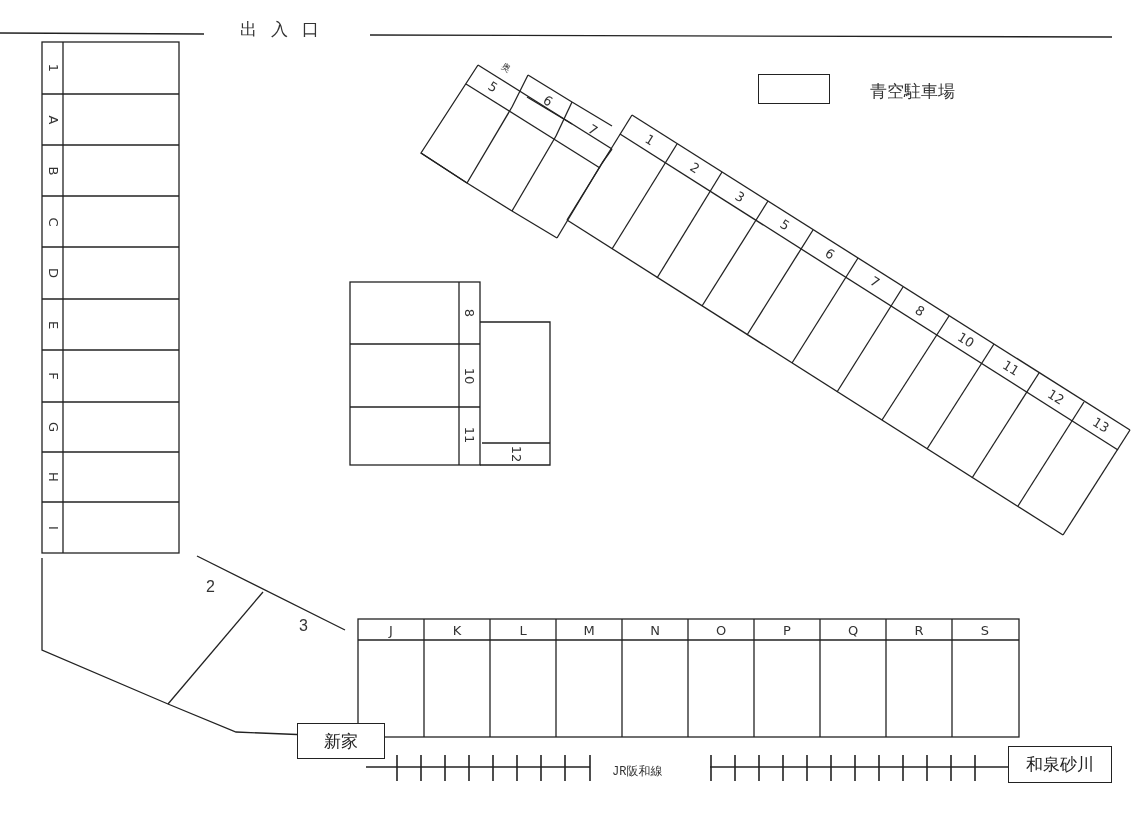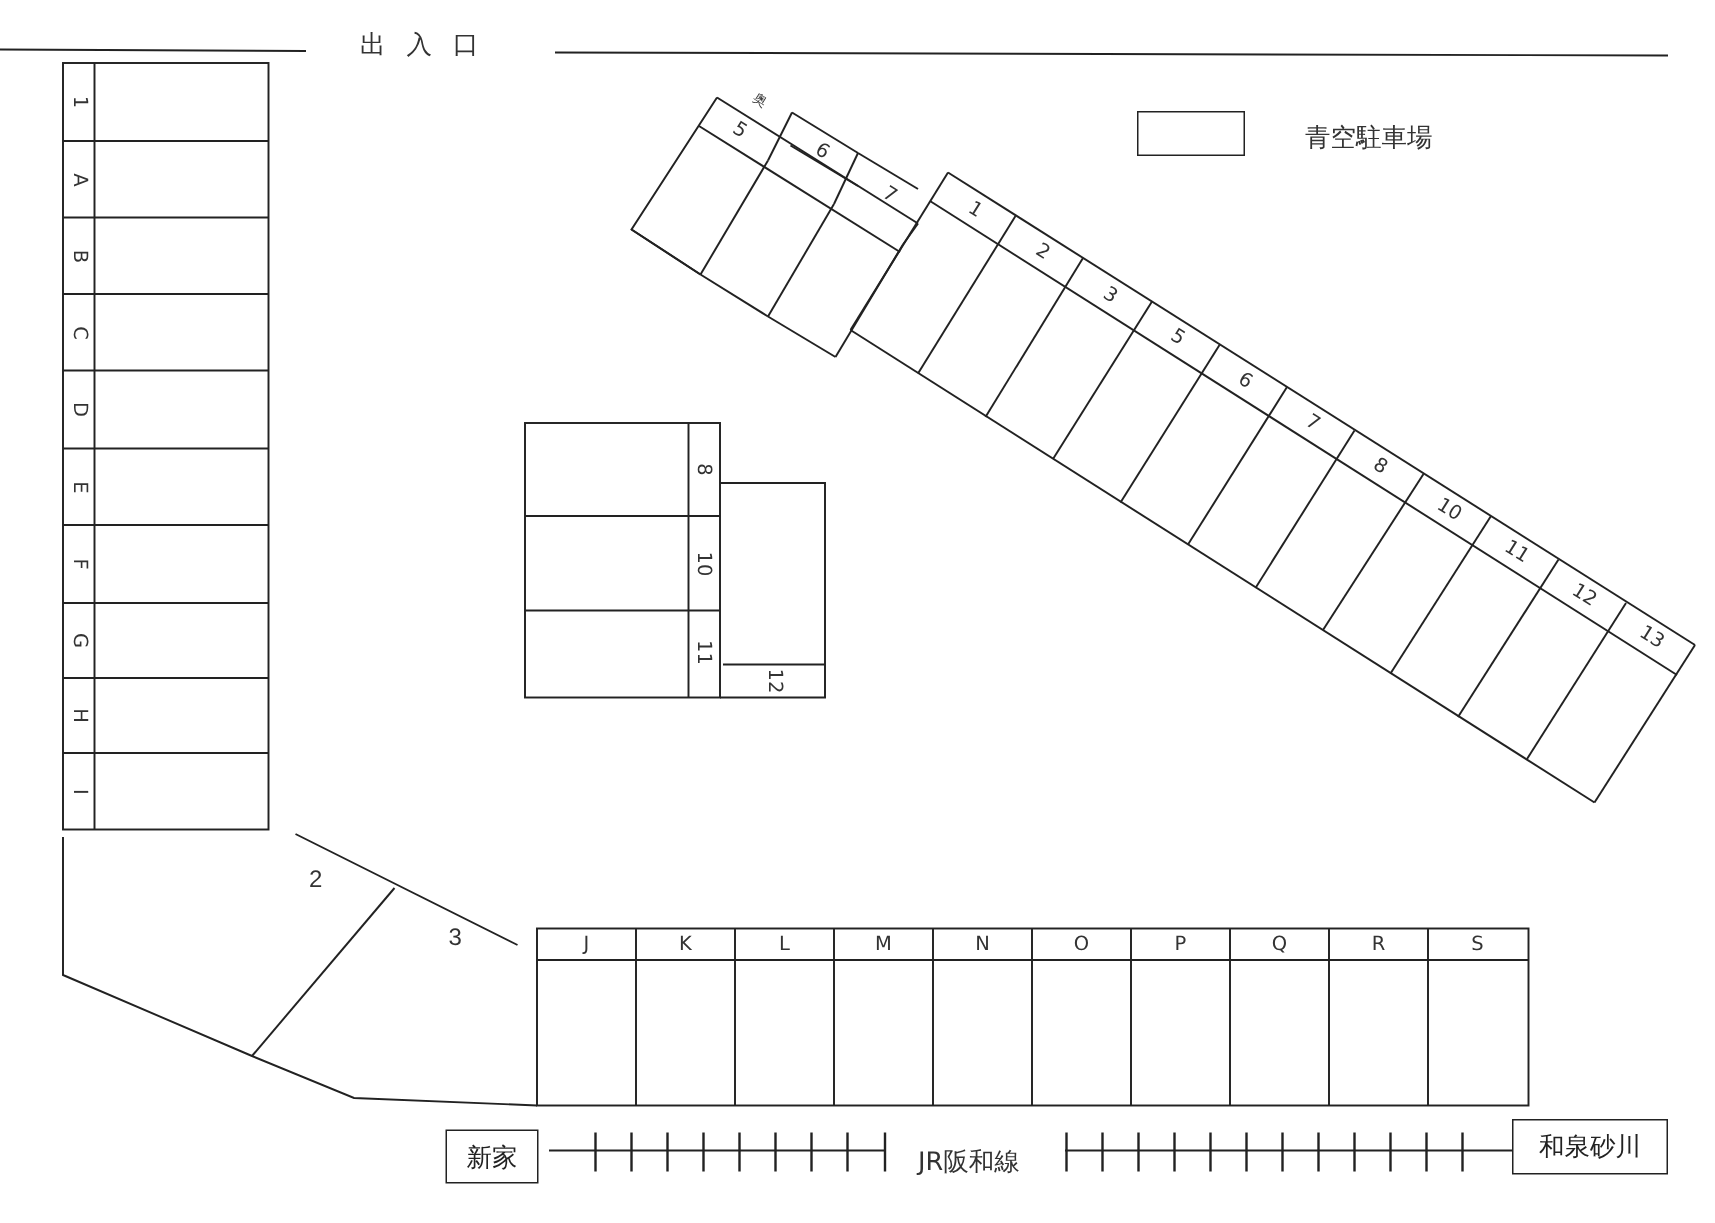--- a/index.html
+++ b/index.html
@@ -9,21 +9,21 @@
   .lbl { position: absolute; font-size: 13px; line-height: 1; color: #333;
          transform-origin: center center; white-space: nowrap; text-align: center; }
   .lbl-rot90 { transform: translate(-50%, -50%) rotate(90deg); }
   .lbl-slant { transform: translate(-50%, -50%) rotate(32deg); }
   .lbl-plain { transform: translate(-50%, -50%); }
   .entrance { position: absolute; left: 240px; top: 18px; font-size: 17px; letter-spacing: 14px; color: #333; }
   .legend-box { position: absolute; left: 758px; top: 74px; width: 72px; height: 30px; border: 1.5px solid #222; background: #fff; box-sizing: border-box; }
   .legend-text { position: absolute; left: 870px; top: 80px; font-size: 17px; color: #333; }
   .station { position: absolute; border: 1.5px solid #222; background: #fff; box-sizing: border-box;
              font-size: 17px; color: #222; display: flex; align-items: center; justify-content: center; }
-  .rail-label { position: absolute; left: 612px; top: 763px; font-size: 17px; color: #333; }
+  .rail-label { position: absolute; left: 612px; top: 763px; font-size: 12px; color: #333; font-family: Liberation Mono, monospace; }
   .path-label { position: absolute; font-family: "Liberation Sans", sans-serif; font-size: 16px; color: #333; }
 </style>
 </head>
 <body>
 
 <svg id="diagram" width="1143" height="815" viewBox="0 0 1143 815" xmlns="http://www.w3.org/2000/svg" fill="none" stroke="#222" stroke-width="1.3">
 
   <line x1="0" y1="33" x2="204" y2="34"></line>
   <line x1="370" y1="35" x2="1112" y2="37"></line>
 
@@ -204,15 +204,15 @@
   <div class="lbl lbl-plain" style="left:523px;top:630px">L</div>
   <div class="lbl lbl-plain" style="left:589px;top:630px">M</div>
   <div class="lbl lbl-plain" style="left:655px;top:630px">N</div>
   <div class="lbl lbl-plain" style="left:721px;top:630px">O</div>
   <div class="lbl lbl-plain" style="left:787px;top:630px">P</div>
   <div class="lbl lbl-plain" style="left:853px;top:630px">Q</div>
   <div class="lbl lbl-plain" style="left:919px;top:630px">R</div>
   <div class="lbl lbl-plain" style="left:985px;top:630px">S</div>
 </div>
 
-<div class="station" style="left:297px;top:753px;width:62px;height:36px">新家</div>
+<div class="station" style="left:297px;top:723px;width:88px;height:36px">新家</div>
 <div class="rail-label">JR阪和線</div>
 <div class="station" style="left:1008px;top:746px;width:104px;height:37px">和泉砂川</div>
 
 </body></html>

